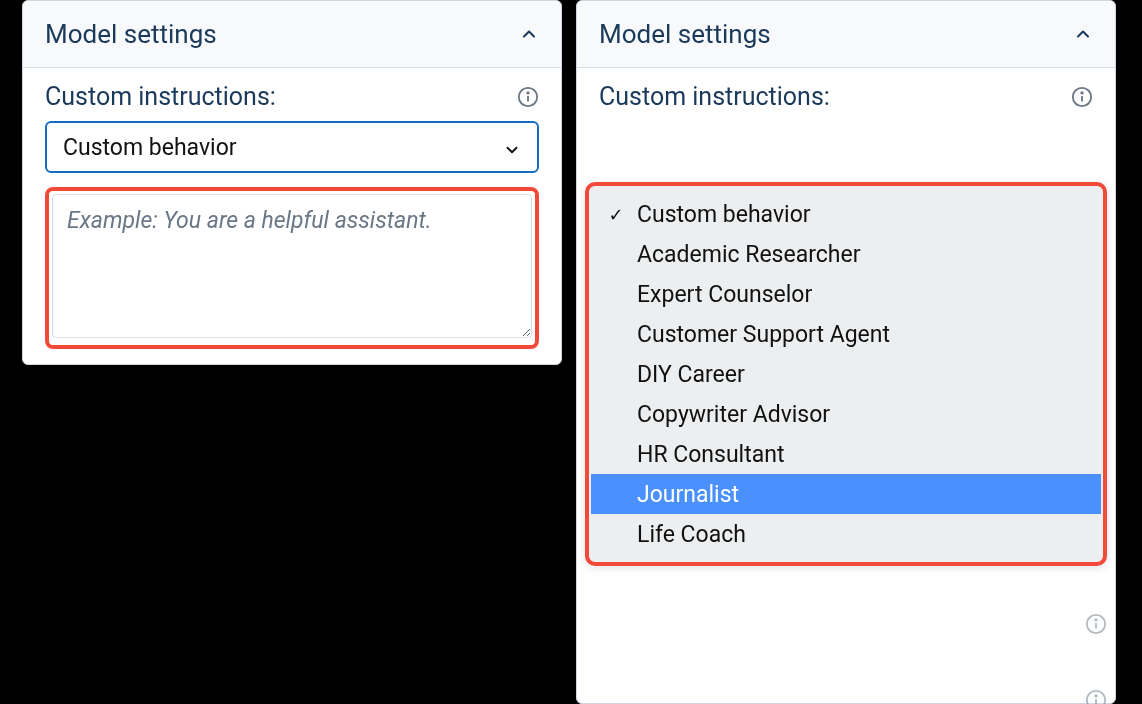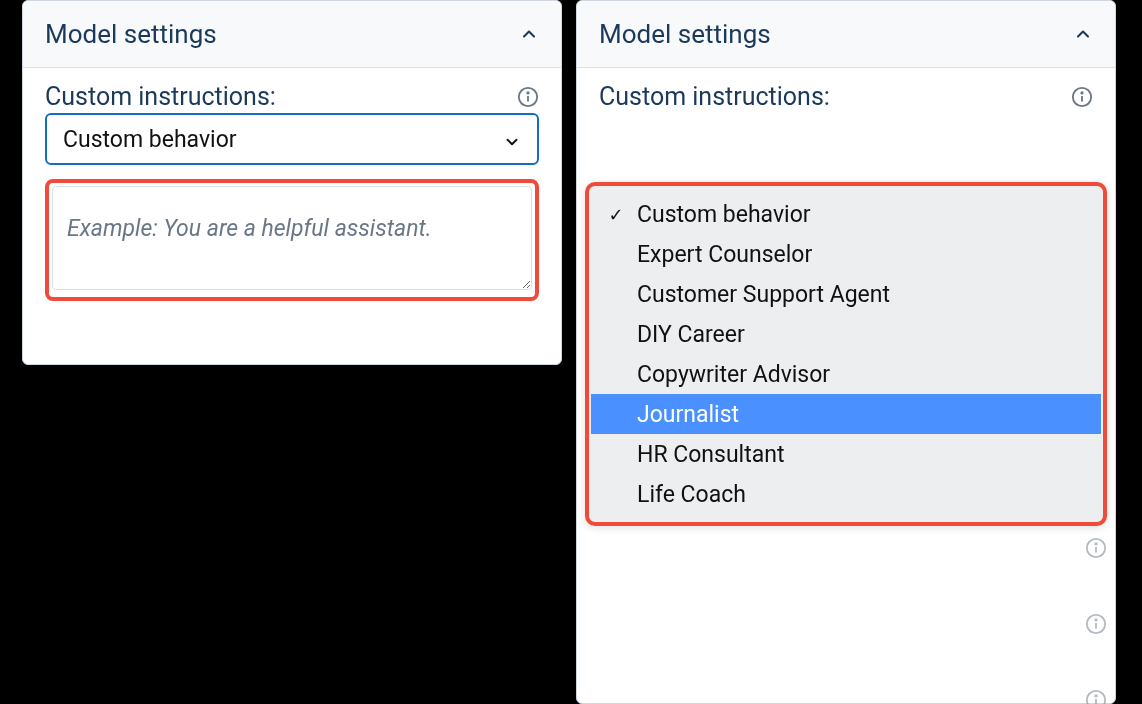--- a/index.html
+++ b/index.html
@@ -57,21 +57,21 @@
       height: 100%;
     }
     .panel-body {
       padding: 14px 22px 18px 22px;
       position: relative;
     }
     .field-label-row {
       display: flex;
       justify-content: space-between;
       align-items: center;
-      margin-bottom: 2px;
+      margin-bottom: 10px;
     }
     .field-label {
       font-size: 25px;
       color: #1b3a5b;
       font-weight: 400;
     }
     .info-icon {
       width: 22px;
       height: 22px;
       display: flex;
@@ -101,24 +101,24 @@
       width: 18px;
       height: 18px;
     }
     .textarea-highlight {
       border: 4px solid #f24a3a;
       border-radius: 8px;
       padding: 3px;
     }
     .custom-textarea {
       width: 100%;
-      height: 104px;
+      height: 144px;
       border: 1px solid #d8dee6;
       border-radius: 4px;
-      padding: 28px 14px;
+      padding: 12px 14px;
       font-size: 23px;
       font-style: italic;
       color: #6a7786;
       resize: both;
       font-family: inherit;
     }
     .custom-textarea::placeholder {
       color: #6a7786;
       font-style: italic;
     }
@@ -289,36 +289,39 @@
     </div>
 
     <div class="dropdown-overlay">
       <div class="dropdown-inner" id="dropdown-list">
 
       <div class="dropdown-item">
             <span class="check-mark">✓</span>
             <span class="item-text">Custom behavior</span>
           </div>
           <div class="dropdown-item no-check">
+            <span class="item-text">Academic Researcher</span>
+          </div>
+          <div class="dropdown-item no-check">
             <span class="item-text">Expert Counselor</span>
           </div>
           <div class="dropdown-item no-check">
             <span class="item-text">Customer Support Agent</span>
           </div>
           <div class="dropdown-item no-check">
             <span class="item-text">DIY Career</span>
           </div>
           <div class="dropdown-item no-check">
             <span class="item-text">Copywriter Advisor</span>
+          </div>
+          <div class="dropdown-item no-check">
+            <span class="item-text">HR Consultant</span>
           </div>
           <div class="dropdown-item highlighted no-check">
             <span class="item-text">Journalist</span>
           </div>
           <div class="dropdown-item no-check">
-            <span class="item-text">HR Consultant</span>
-          </div>
-          <div class="dropdown-item no-check">
             <span class="item-text">Life Coach</span>
           </div>
         </div>
     </div>
   </div>
 </div>
 
 </body></html>

